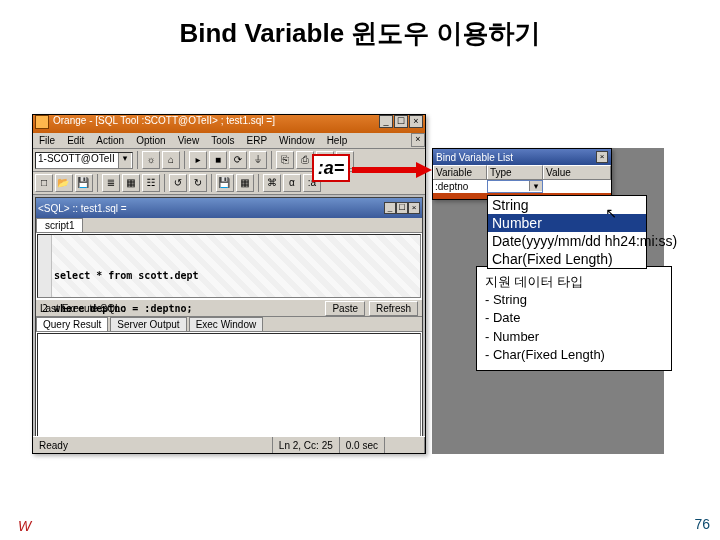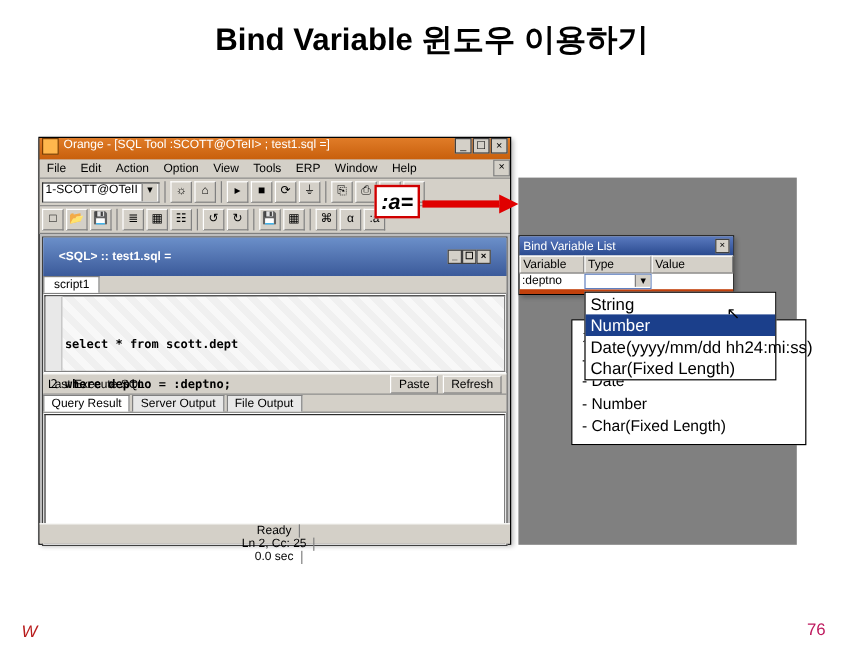--- a/index.html
+++ b/index.html
@@ -110,27 +110,26 @@
     font-size:9px;
   }
   .sep { width:1px; height:18px; background:#808080; margin:0 2px; }
 
   .inner-win {
     margin: 2px;
     border: 1px solid #404040;
     background: #fff;
   }
   .inner-title {
-    height: 32px;
+    height: 20px;
     background: linear-gradient(#6b8fc9,#3b5a9a);
     color:#fff;
     font-size:10px;
     display:flex; align-items:center;
-    padding:0 13px;
-    font-weight:bold;
+    padding:0 2px;
   }
   .inner-title .spacer{flex:1}
   .inner-title .winbtn{width:12px;height:12px;font-size:8px;line-height:10px;}
   .editor-tabs {
     display:flex;
     background:#d4d0c8;
     border-bottom:1px solid #808080;
     font-size:10px;
   }
   .editor-tab {
@@ -199,21 +198,20 @@
   }
 
   .statusbar{
     position:absolute; left:0; right:0; bottom:0;
     height:17px;
     background:#d4d0c8;
     border-top:1px solid #fff;
     display:flex;
     font-size:10px;
     align-items:center;
-    flex-direction:column;
   }
   .statusbar .cell{
     border-right:1px solid #808080;
     padding:0 6px;
     height:100%;
     display:flex;align-items:center;
   }
   .statusbar .cell:first-child{flex:1}
 
   
@@ -252,21 +250,20 @@
 
   
   .bvl-win{
     position:absolute;
     left:432px; top:148px;
     width:180px;
     border:1px solid #000;
     background:#fff;
     box-shadow:2px 2px 4px rgba(0,0,0,0.3);
     font-size:10px;
-    margin-top:48px;
   }
   .bvl-title{
     height:16px;
     background:linear-gradient(#5a7abf,#2a4a8f);
     color:#fff;
     display:flex;align-items:center;
     padding:0 3px;
   }
   .bvl-title .spacer{flex:1}
   .bvl-title .winbtn{width:12px;height:12px;font-size:8px;line-height:10px}
@@ -276,21 +273,21 @@
   }
   .bvl-head div{
     padding:1px 2px;
     border-right:1px solid #808080;
     border-top:1px solid #fff;
     border-left:1px solid #fff;
   }
   .col-var{width:54px}
   .col-type{width:56px}
   .col-val{flex:1}
-  .bvl-row{display:flex; border-bottom:4px solid #c2410c;}
+  .bvl-row{display:flex; border-bottom:6px solid #c2410c;}
   .bvl-row div{padding:1px 2px}
   .bvl-type-cell{
     width:56px; position:relative;
     border:1px solid #6080c0;
     background:#fff;
   }
   .bvl-type-cell::after{
     content:"▾"; position:absolute; right:0; top:0;
     width:12px; text-align:center;
     background:#d4d0c8; border-left:1px solid #808080;
@@ -326,23 +323,23 @@
     width:196px;
     background:#fff;
     border:1px solid #000;
     padding:6px 8px;
     font-size:13px;
     line-height:1.4;
   }
 
   .pagenum{
     position:absolute;
-    right:32px; bottom:8px;
+    right:10px; bottom:8px;
     font-size:14px;
-    color:#be185d;
+    color:#0c4a6e;
   }
   .logo{
     position:absolute; left:18px; bottom:6px;
     font-size:14px; color:#b81c1c; font-style:italic;
   }
 </style>
 </head>
 <body>
 
 <div class="slide-title">Bind Variable 윈도우 이용하기</div>
@@ -430,21 +427,21 @@
     <div class="mid-strip">
       <span class="lbl">Last Execute SQL :</span>
       <div class="gap"></div>
       <div class="small-btn">Paste</div>
       <div class="small-btn">Refresh</div>
     </div>
 
     <div class="result-tabs">
       <div class="result-tab active">Query Result</div>
       <div class="result-tab">Server Output</div>
-      <div class="result-tab">File Output</div>
+      <div class="result-tab">Exec Window</div>
     </div>
     <div class="result-body"></div>
   </div>
 
   <div class="statusbar">
     <div class="cell">Ready</div>
     <div class="cell">Ln 2, Cc: 25</div>
     <div class="cell">0.0 sec</div>
     <div class="cell" style="width:40px"></div>
   </div>

